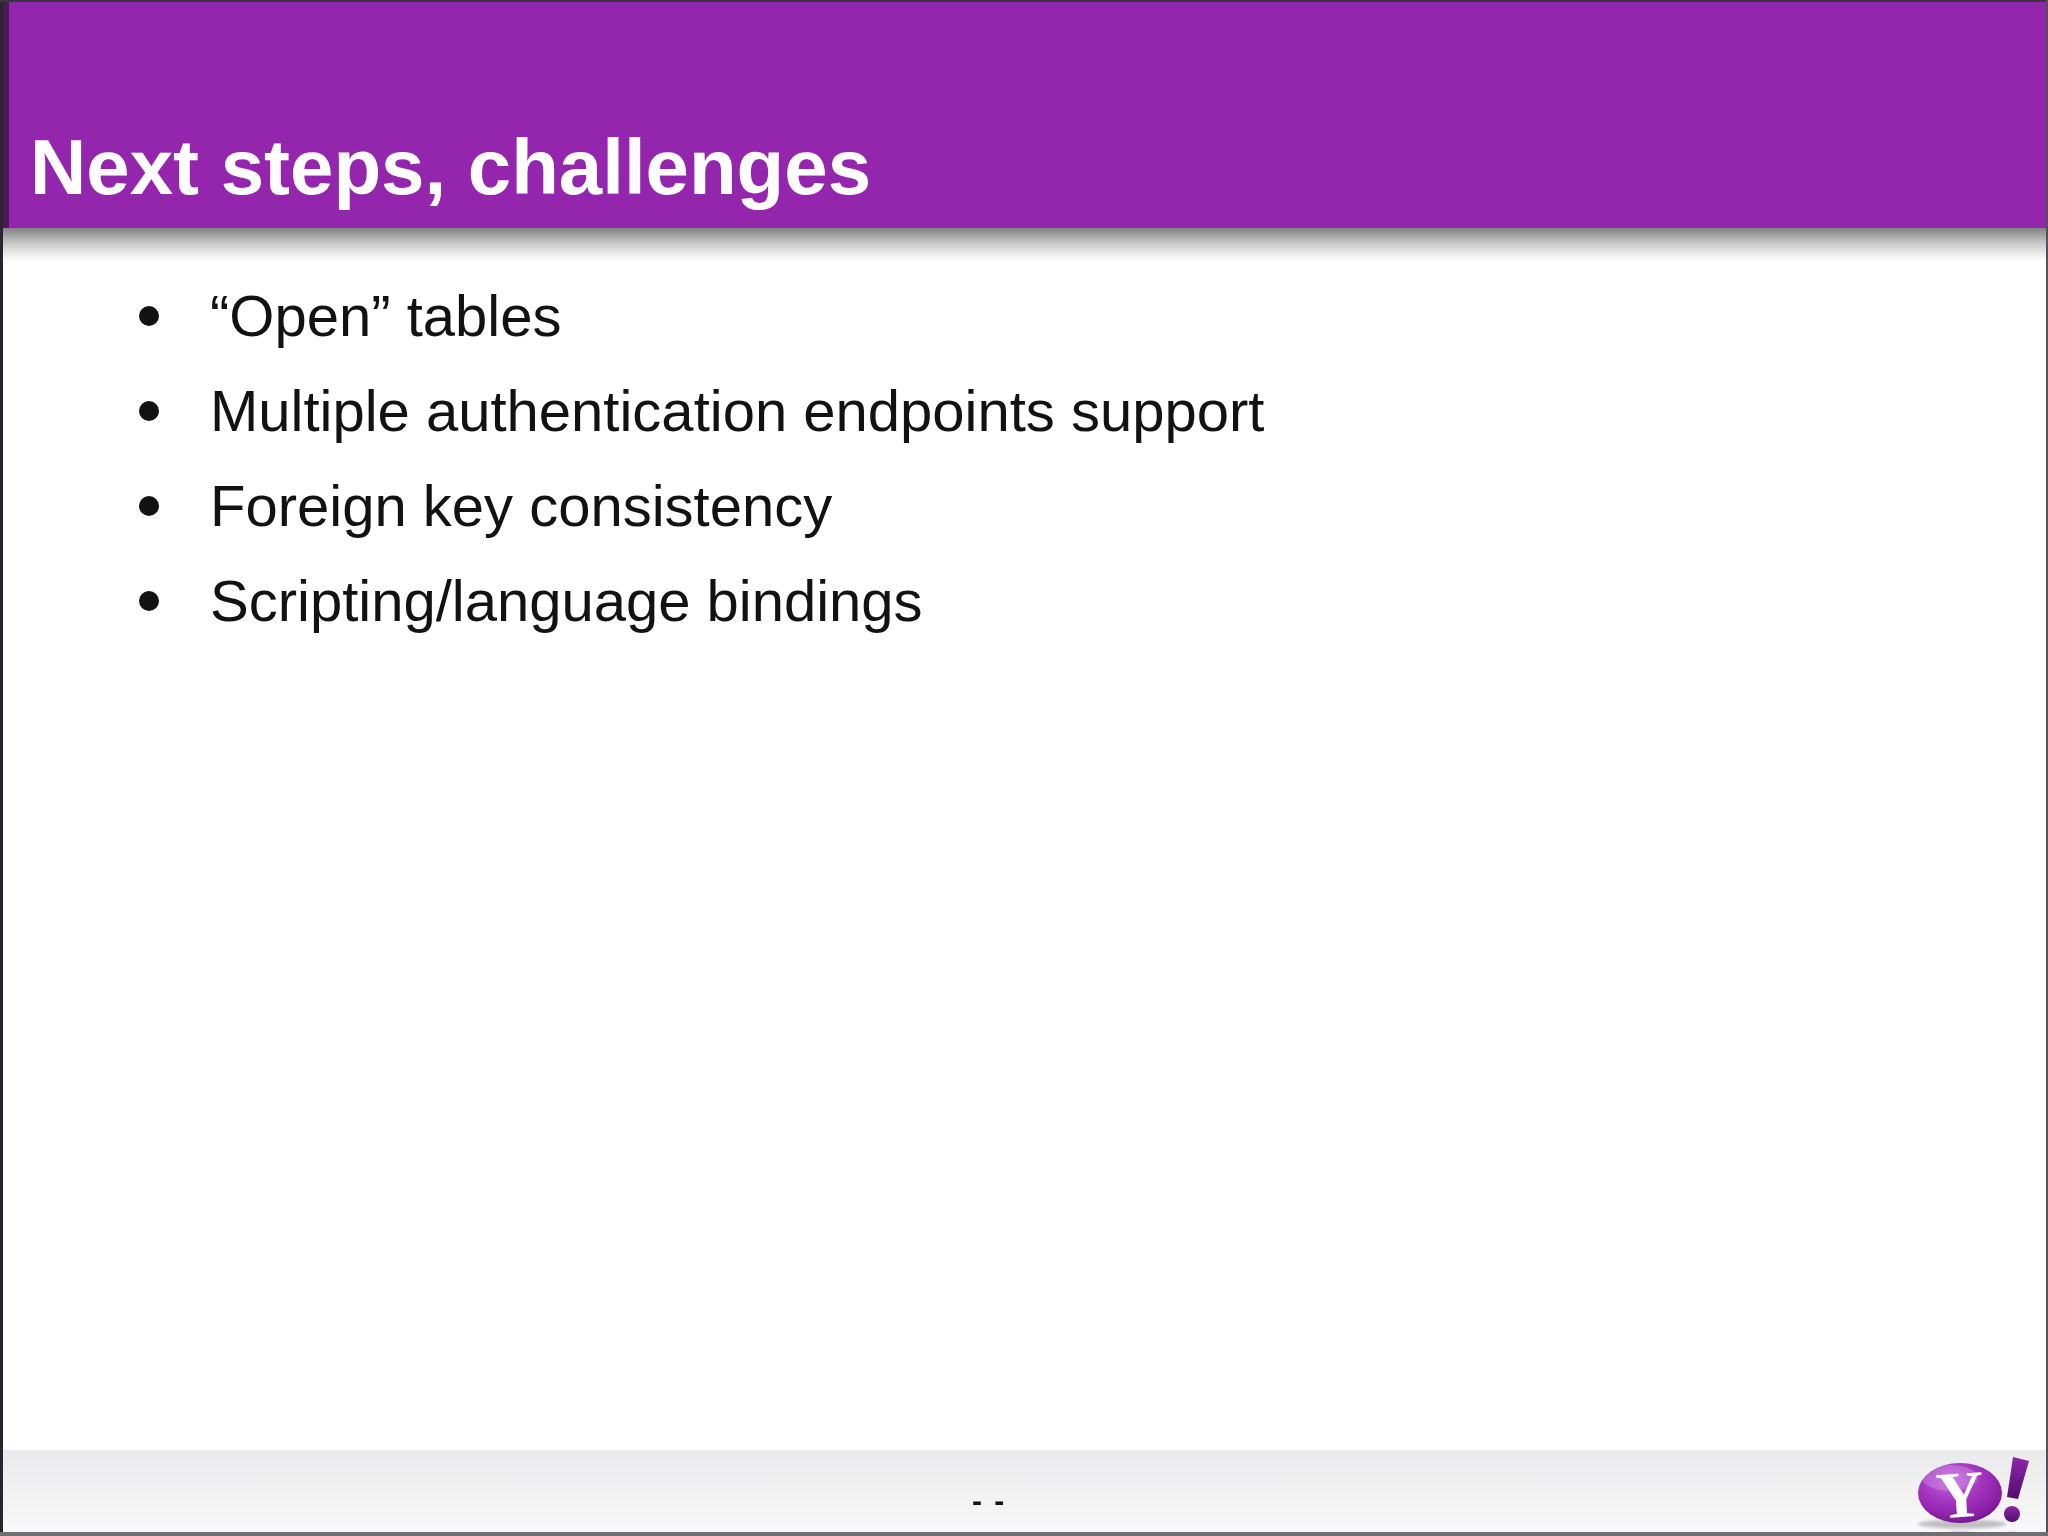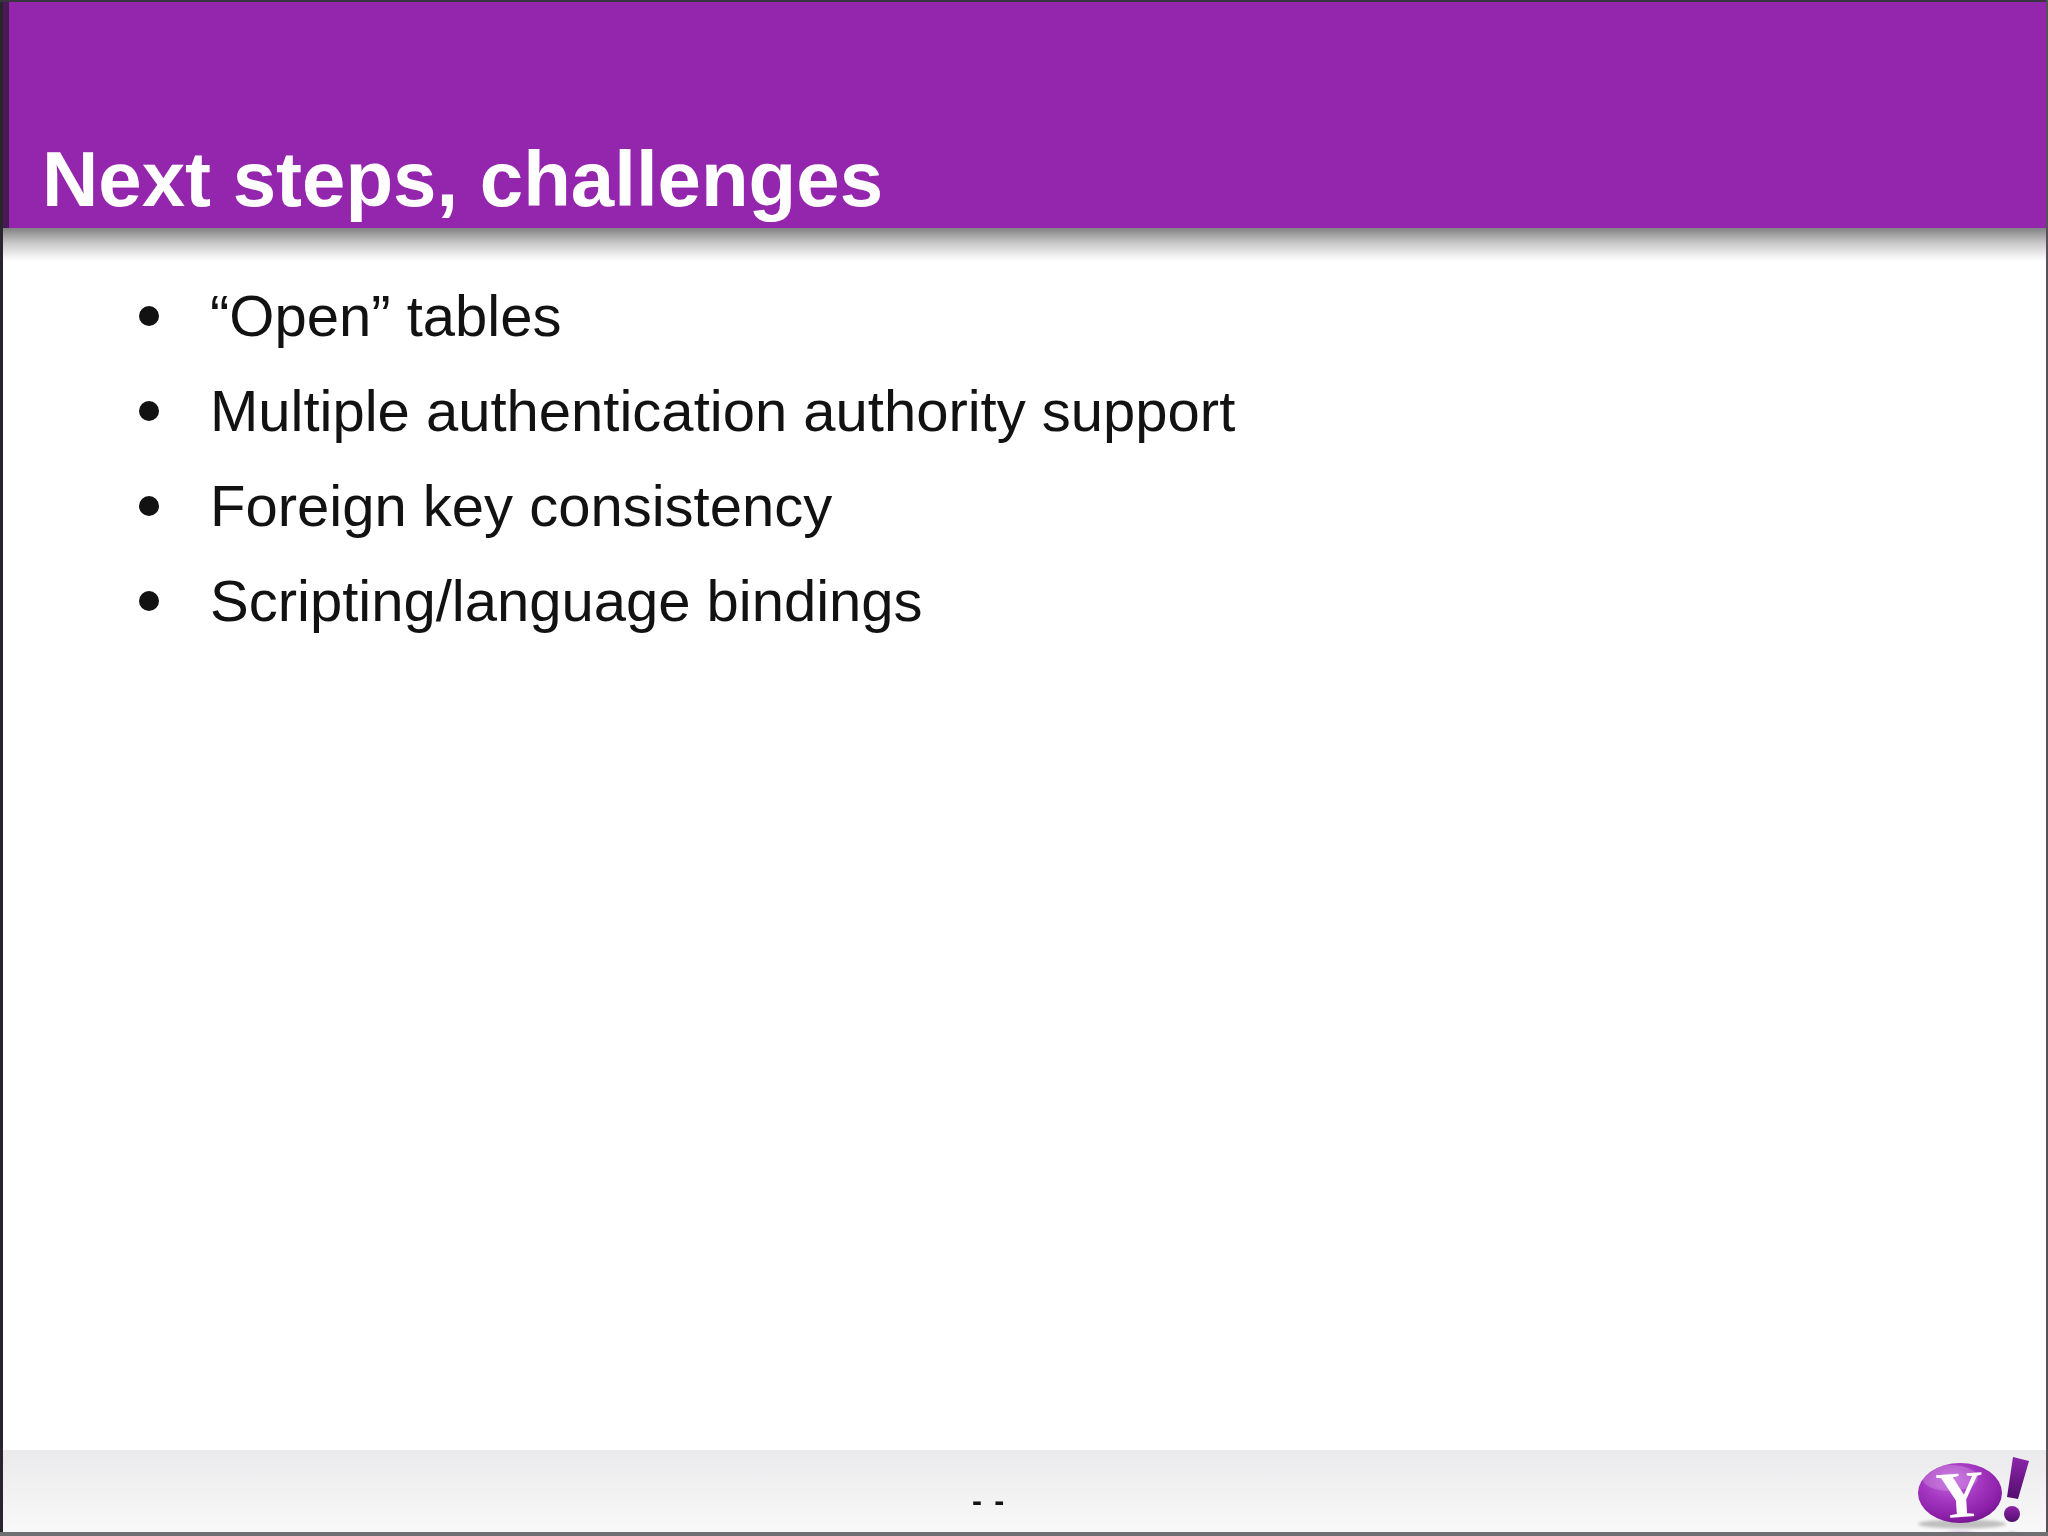--- a/index.html
+++ b/index.html
@@ -26,21 +26,21 @@
   }
   .banner::before { 
     content: "";
     position: absolute; left: 0; top: 0;
     width: 9px; height: 100%;
     background: rgba(22, 18, 28, 0.60);
   }
   .banner h1 {
     position: absolute;
     left: 30px; top: 128px;
-    margin: 12px;
+    margin: 0;
     font-size: 78px;
     line-height: 78px;
     font-weight: bold;
     color: #ffffff;
     letter-spacing: 0px;
     white-space: nowrap;
   }
   .banner-shadow {
     position: absolute; left: 0; top: 228px;
     width: 2048px; height: 34px;
@@ -107,21 +107,21 @@
 
 <div>
 
   <div class="banner">
     <h1>Next steps, challenges</h1>
   </div>
   <div class="banner-shadow"></div>
 
   <ul class="bullets">
       <li>“Open” tables</li>
-      <li>Multiple authentication authority support</li>
+      <li>Multiple authentication endpoints support</li>
       <li>Foreign key consistency</li>
       <li>Scripting/language bindings</li>
     </ul>
 
   <div class="footer-band"></div>
   <span class="page-marker">- -</span>
 
   <svg class="yahoo-logo" viewBox="0 0 140 84" xmlns="http://www.w3.org/2000/svg">
     <defs>
       <radialGradient id="bubble" cx="0.40" cy="0.30" r="0.85">

